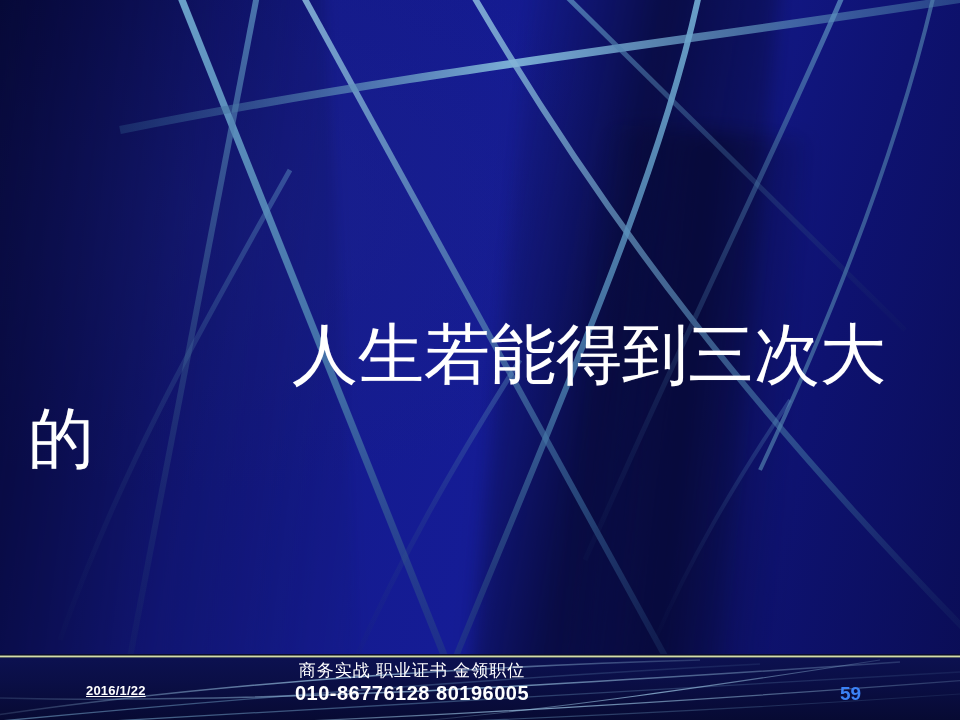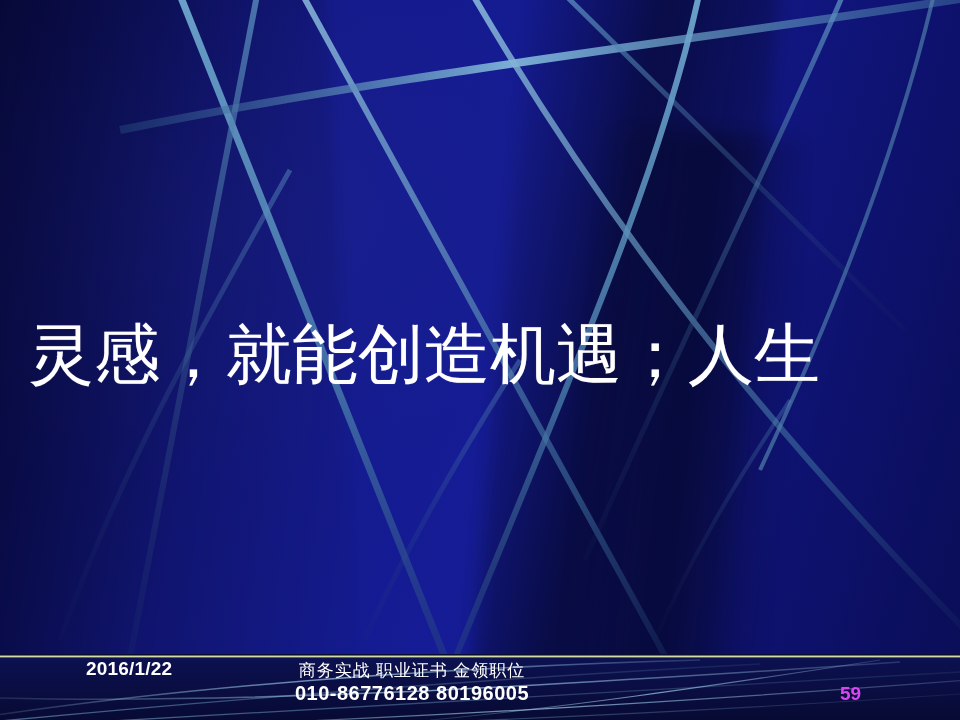--- a/index.html
+++ b/index.html
@@ -91,26 +91,27 @@
     width: 960px;
     height: 62px;
     background: linear-gradient(180deg, #0c1150 0%, #0a0e44 45%, #070a33 100%);
     overflow: hidden;
   }
   .footer-strip .streaks { position: absolute; inset: 0; }
 
   .footer-date {
     position: absolute;
     left: 86px;
-    top: 658px;
+    top: 683px;
     color: #ffffff;
     font-family: "Liberation Sans", sans-serif;
-    font-size: 19px;
+    font-size: 13px;
     font-weight: bold;
     letter-spacing: 0.2px;
+    text-decoration: underline;
   }
   .footer-center {
     position: absolute;
     left: 0;
     top: 660px;
     width: 824px;
     text-align: center;
     color: #ffffff;
   }
   .footer-center .cn {
@@ -127,21 +128,21 @@
     line-height: 24px;
     font-weight: bold;
     letter-spacing: 0.5px;
   }
   .footer-page {
     position: absolute;
     left: 840px;
     top: 683px;
     width: 60px;
     text-align: left;
-    color: #d946ef;
+    color: #3b82f6;
     font-family: "Liberation Sans", sans-serif;
     font-size: 19px;
     font-weight: bold;
   }
 </style>
 </head>
 <body>
 
 <div class="slide">
 
@@ -181,20 +182,21 @@
     <path d="M 560 -10 L 905 330" stroke="url(#lg4)" stroke-width="5" fill="none"></path>
     <path d="M 700 -10 C 660 180, 560 400, 430 720" stroke="url(#lg1)" stroke-width="6" fill="none"></path>
     <path d="M 845 -10 C 790 120, 700 300, 585 560" stroke="url(#lg4)" stroke-width="5" fill="none"></path>
     <path d="M 935 -10 C 900 140, 840 300, 760 470" stroke="url(#lg2)" stroke-width="4" fill="none"></path>
     <path d="M 60 640 C 120 470, 200 330, 290 170" stroke="url(#lg4)" stroke-width="5" fill="none" opacity="0.6"></path>
     <path d="M 355 660 C 400 560, 450 470, 520 360" stroke="url(#lg4)" stroke-width="5" fill="none" opacity="0.55"></path>
     <path d="M 655 640 C 690 560, 730 490, 790 400" stroke="url(#lg4)" stroke-width="4" fill="none" opacity="0.45"></path>
   </svg>
 
   <div class="body-text">
+    <span class="ln ln-1">　　人生若能得到三次大的</span>
     <span class="ln">灵感，就能创造机遇；人生</span>
     
     
   </div>
 
   <div class="footer-divider"></div>
 
   <div class="footer-strip">
     <svg class="streaks" viewBox="0 0 960 62" preserveAspectRatio="none">
       <defs>

